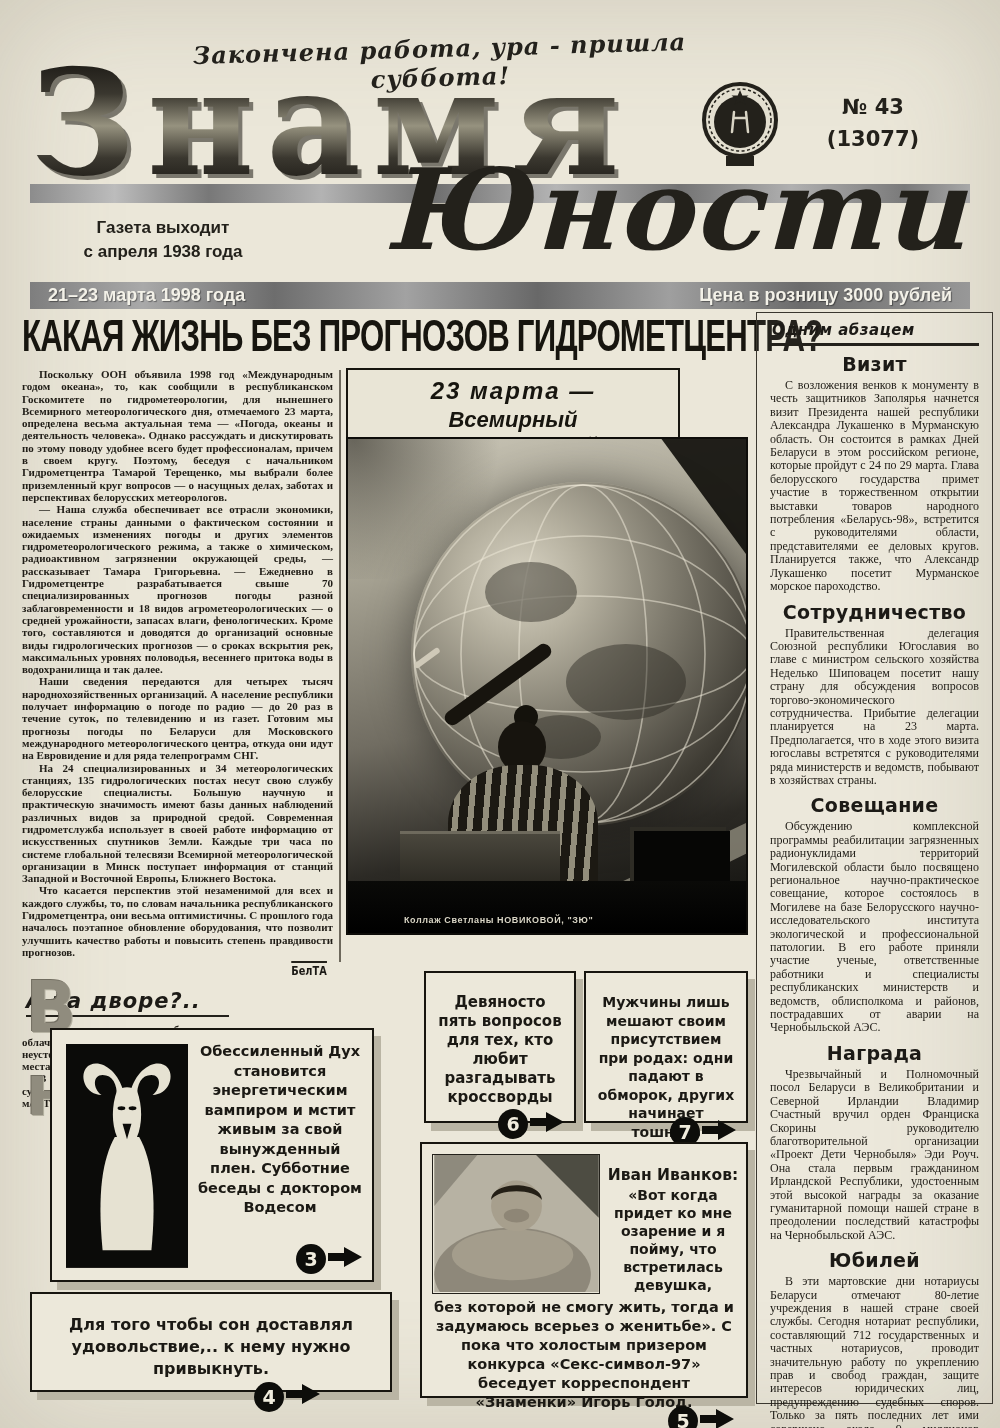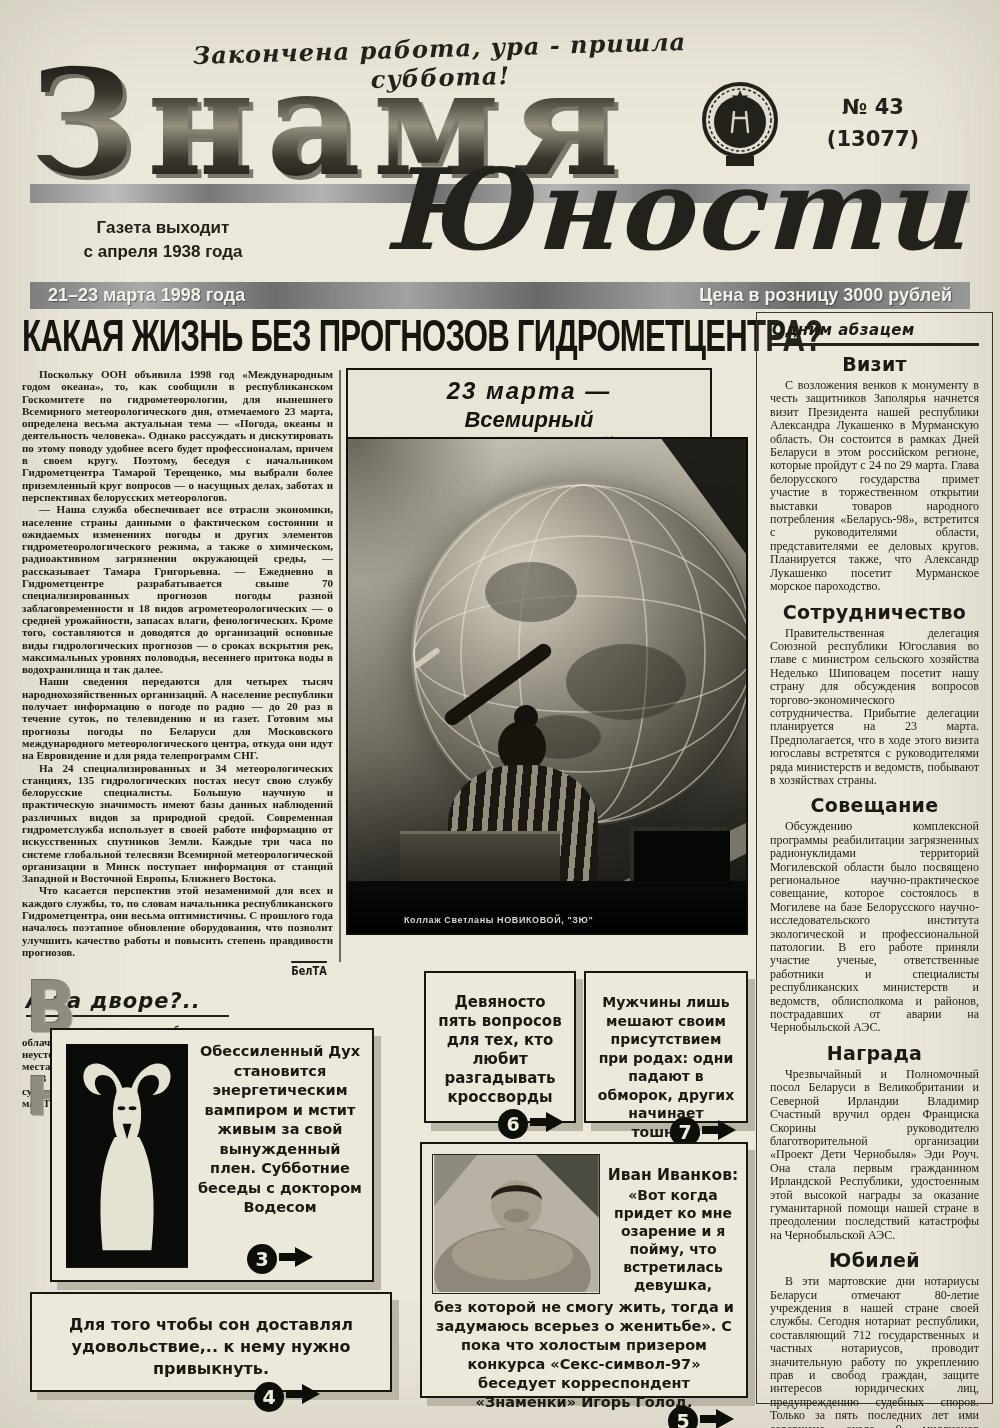--- a/index.html
+++ b/index.html
@@ -72,21 +72,21 @@
     transform:scaleX(.85); transform-origin:right;
   }
   .weather-head {
     margin:10px 0 6px 4px;
     font-family:"DejaVu Sans", sans-serif; font-style:italic; font-weight:bold; font-size:21px;
     display:inline-block; border-bottom:2.5px solid #23211b; padding:0 28px 2px 0;
     letter-spacing:1px;
   }
   
   .center-banner {
-    position:absolute; left:346px; top:368px; width:366px; padding:7px 4px 8px;
+    position:absolute; left:346px; top:368px; width:334px; padding:7px 4px 8px;
     border:2.5px solid #17150f; background:#e9e5d6; text-align:center;
     font-family:"Liberation Sans", sans-serif; font-weight:bold; font-style:italic;
     color:#17150f;
   }
   .center-banner .l1 { font-size:24px; letter-spacing:2px; }
   .center-banner .l2 { font-size:22px; margin-top:2px; letter-spacing:0; }
   .photo {
     position:absolute; left:346px; top:437px; width:402px; height:498px;
     border:2px solid #0e0d0a; overflow:hidden;
     background:linear-gradient(170deg,#c9c5b6 0%,#aba797 22%,#716d62 55%,#2c2a25 78%,#0d0d0a 100%);
@@ -158,21 +158,21 @@
   .numrow { display:flex; justify-content:flex-end; align-items:center; gap:2px; padding:2px 10px 6px; }
   .numcircle {
     width:30px; height:30px; border-radius:50%; background:#0d0d0a; color:#f0ecdd;
     display:flex; align-items:center; justify-content:center; font-size:19px;
     font-family:"DejaVu Sans", sans-serif; font-weight:bold; flex:0 0 auto;
   }
   .box6 { left:424px; top:971px; width:152px; height:152px; font-size:15px; line-height:19px; }
   .box7 { left:584px; top:971px; width:164px; height:152px; font-size:14px; line-height:18.5px; }
   .box3 { left:50px; top:1028px; width:324px; height:254px; display:flex; }
   .box3 .devil { flex:0 0 122px; margin:14px 0 14px 14px; background:#0b0b09; }
-  .box3 .right { flex:1; display:flex; flex-direction:column; justify-content:space-between;align-items:center; }
+  .box3 .right { flex:1; display:flex; flex-direction:column; justify-content:space-between; }
   .box3 .txt { font-size:14.5px; line-height:19.5px; padding:12px 10px 0; }
   .box4 { left:30px; top:1292px; width:362px; height:100px; font-size:16px; line-height:22px; }
   .box5 { left:420px; top:1142px; width:328px; height:256px; }
   .box5 .toprow { display:flex;align-items:flex-end; }
   .box5 .ivphoto { flex:0 0 168px; height:140px; margin:10px 0 0 10px; border:1.5px solid #23211b; }
   .box5 .name { font-size:15.5px; margin-top:8px; }
   .box5 .q1 { font-size:14px; line-height:18px; padding:2px 4px 0; }
   .box5 .q2 { font-size:14.5px; line-height:19px; padding:4px 8px 0; }
   .box5 .numrow { padding:0 12px 6px; margin-top:-6px; }
   .arrow-icon { display:inline-block; }

